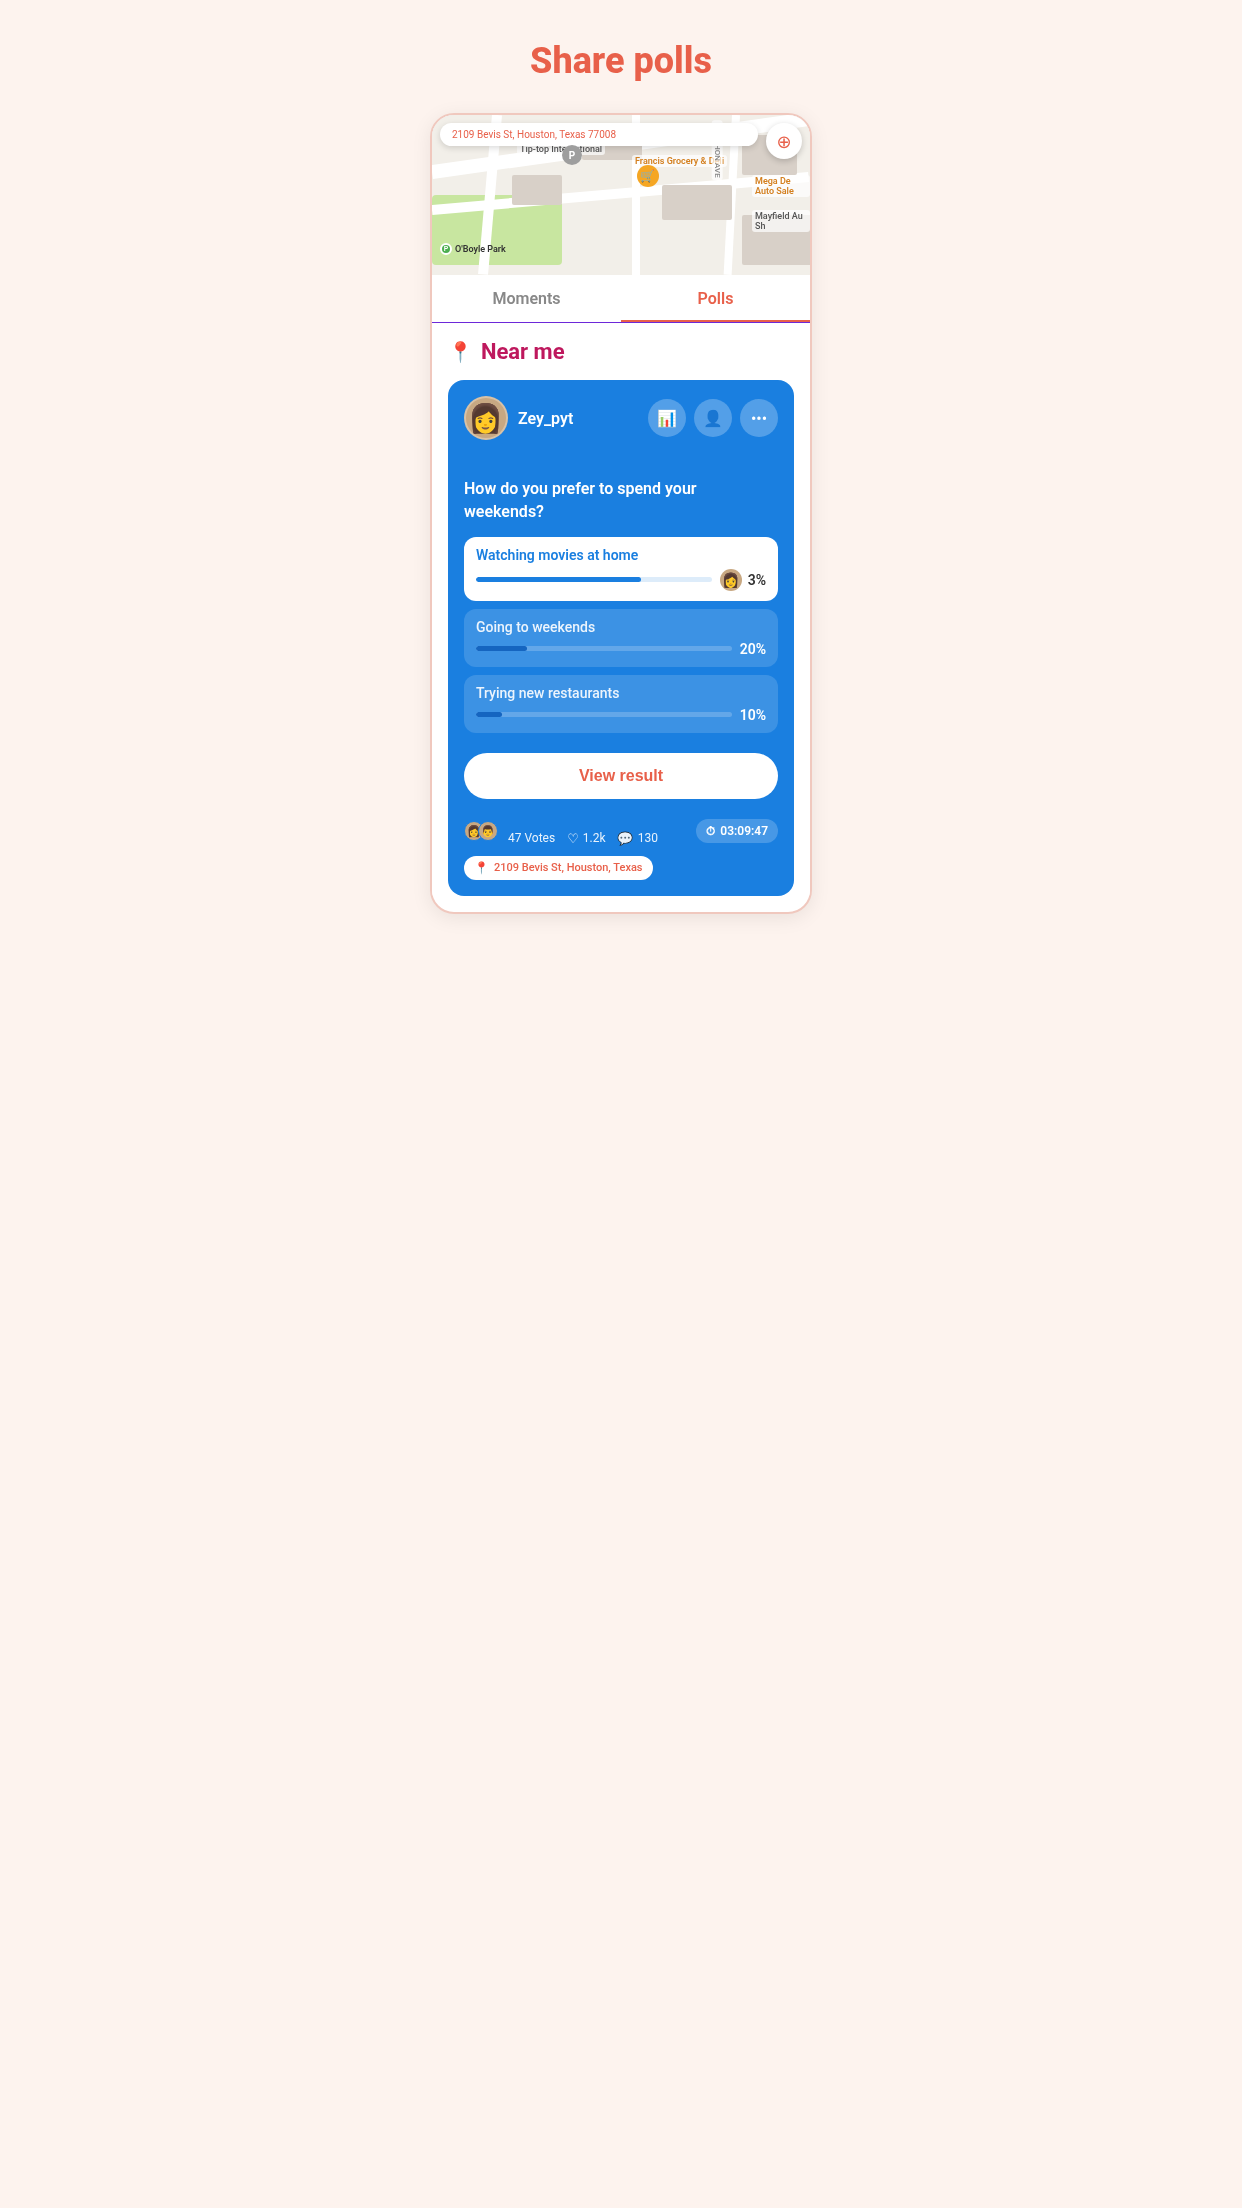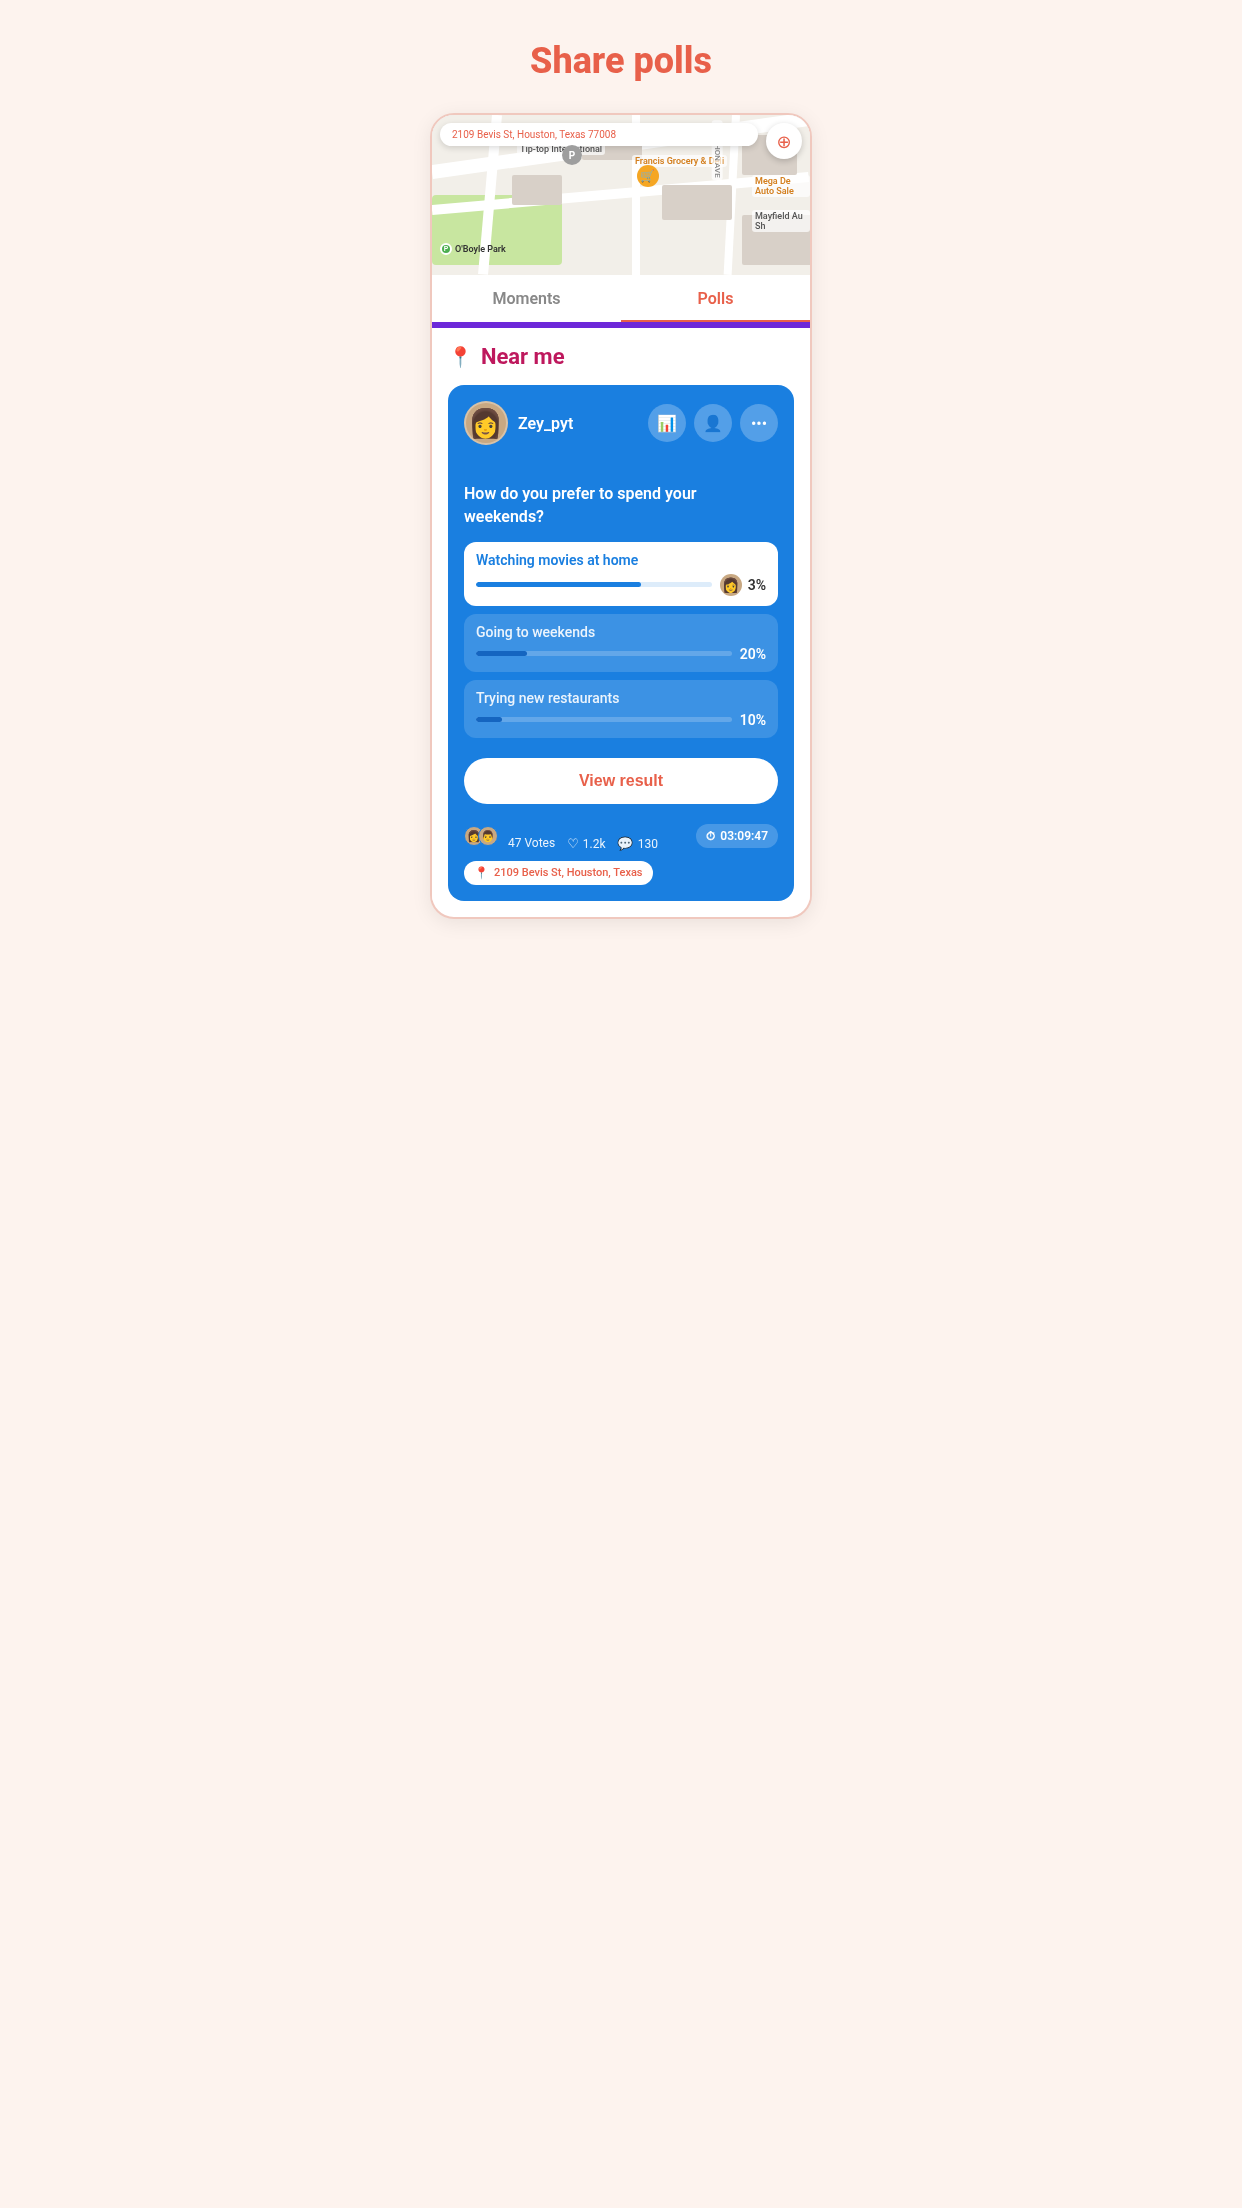--- a/index.html
+++ b/index.html
@@ -191,21 +191,21 @@
       position: absolute;
       font-size: 8px;
       color: #888;
       transform: rotate(90deg);
       transform-origin: center;
     }
 
     
     .tabs-section {
       display: flex;
-      border-bottom: 6px solid #6d28d9;
+      border-bottom: 1px solid #6d28d9;
       background: white;
     }
 
     .tab-item {
       flex: 1;
       text-align: center;
       padding: 14px 0;
       font-size: 16px;
       font-weight: 600;
       color: #888;
@@ -432,21 +432,21 @@
     }
 
     .poll-stats {
       display: flex;
       align-items: center;
       gap: 12px;
     }
 
     .poll-stat {
       display: flex;
-      align-items: flex-end;
+      align-items: flex-start;
       gap: 4px;
       color: rgba(255,255,255,0.9);
       font-size: 12px;
       margin-top: 14px;
     }
 
     .poll-stat-icon {
       font-size: 13px;
     }
 

